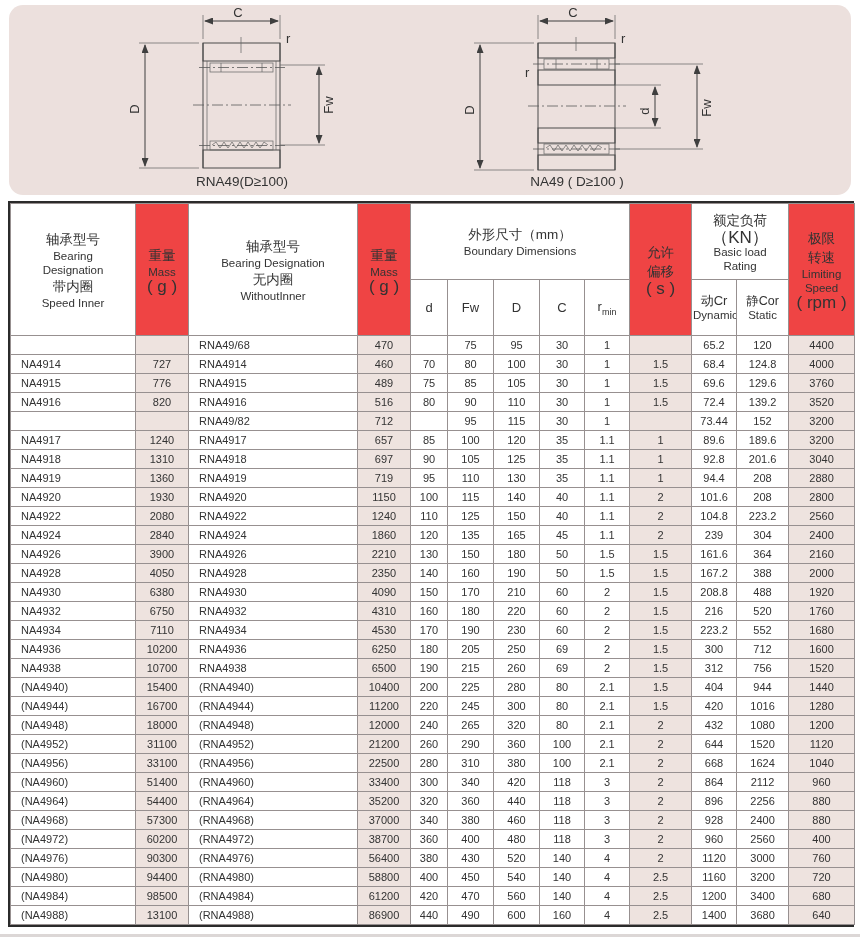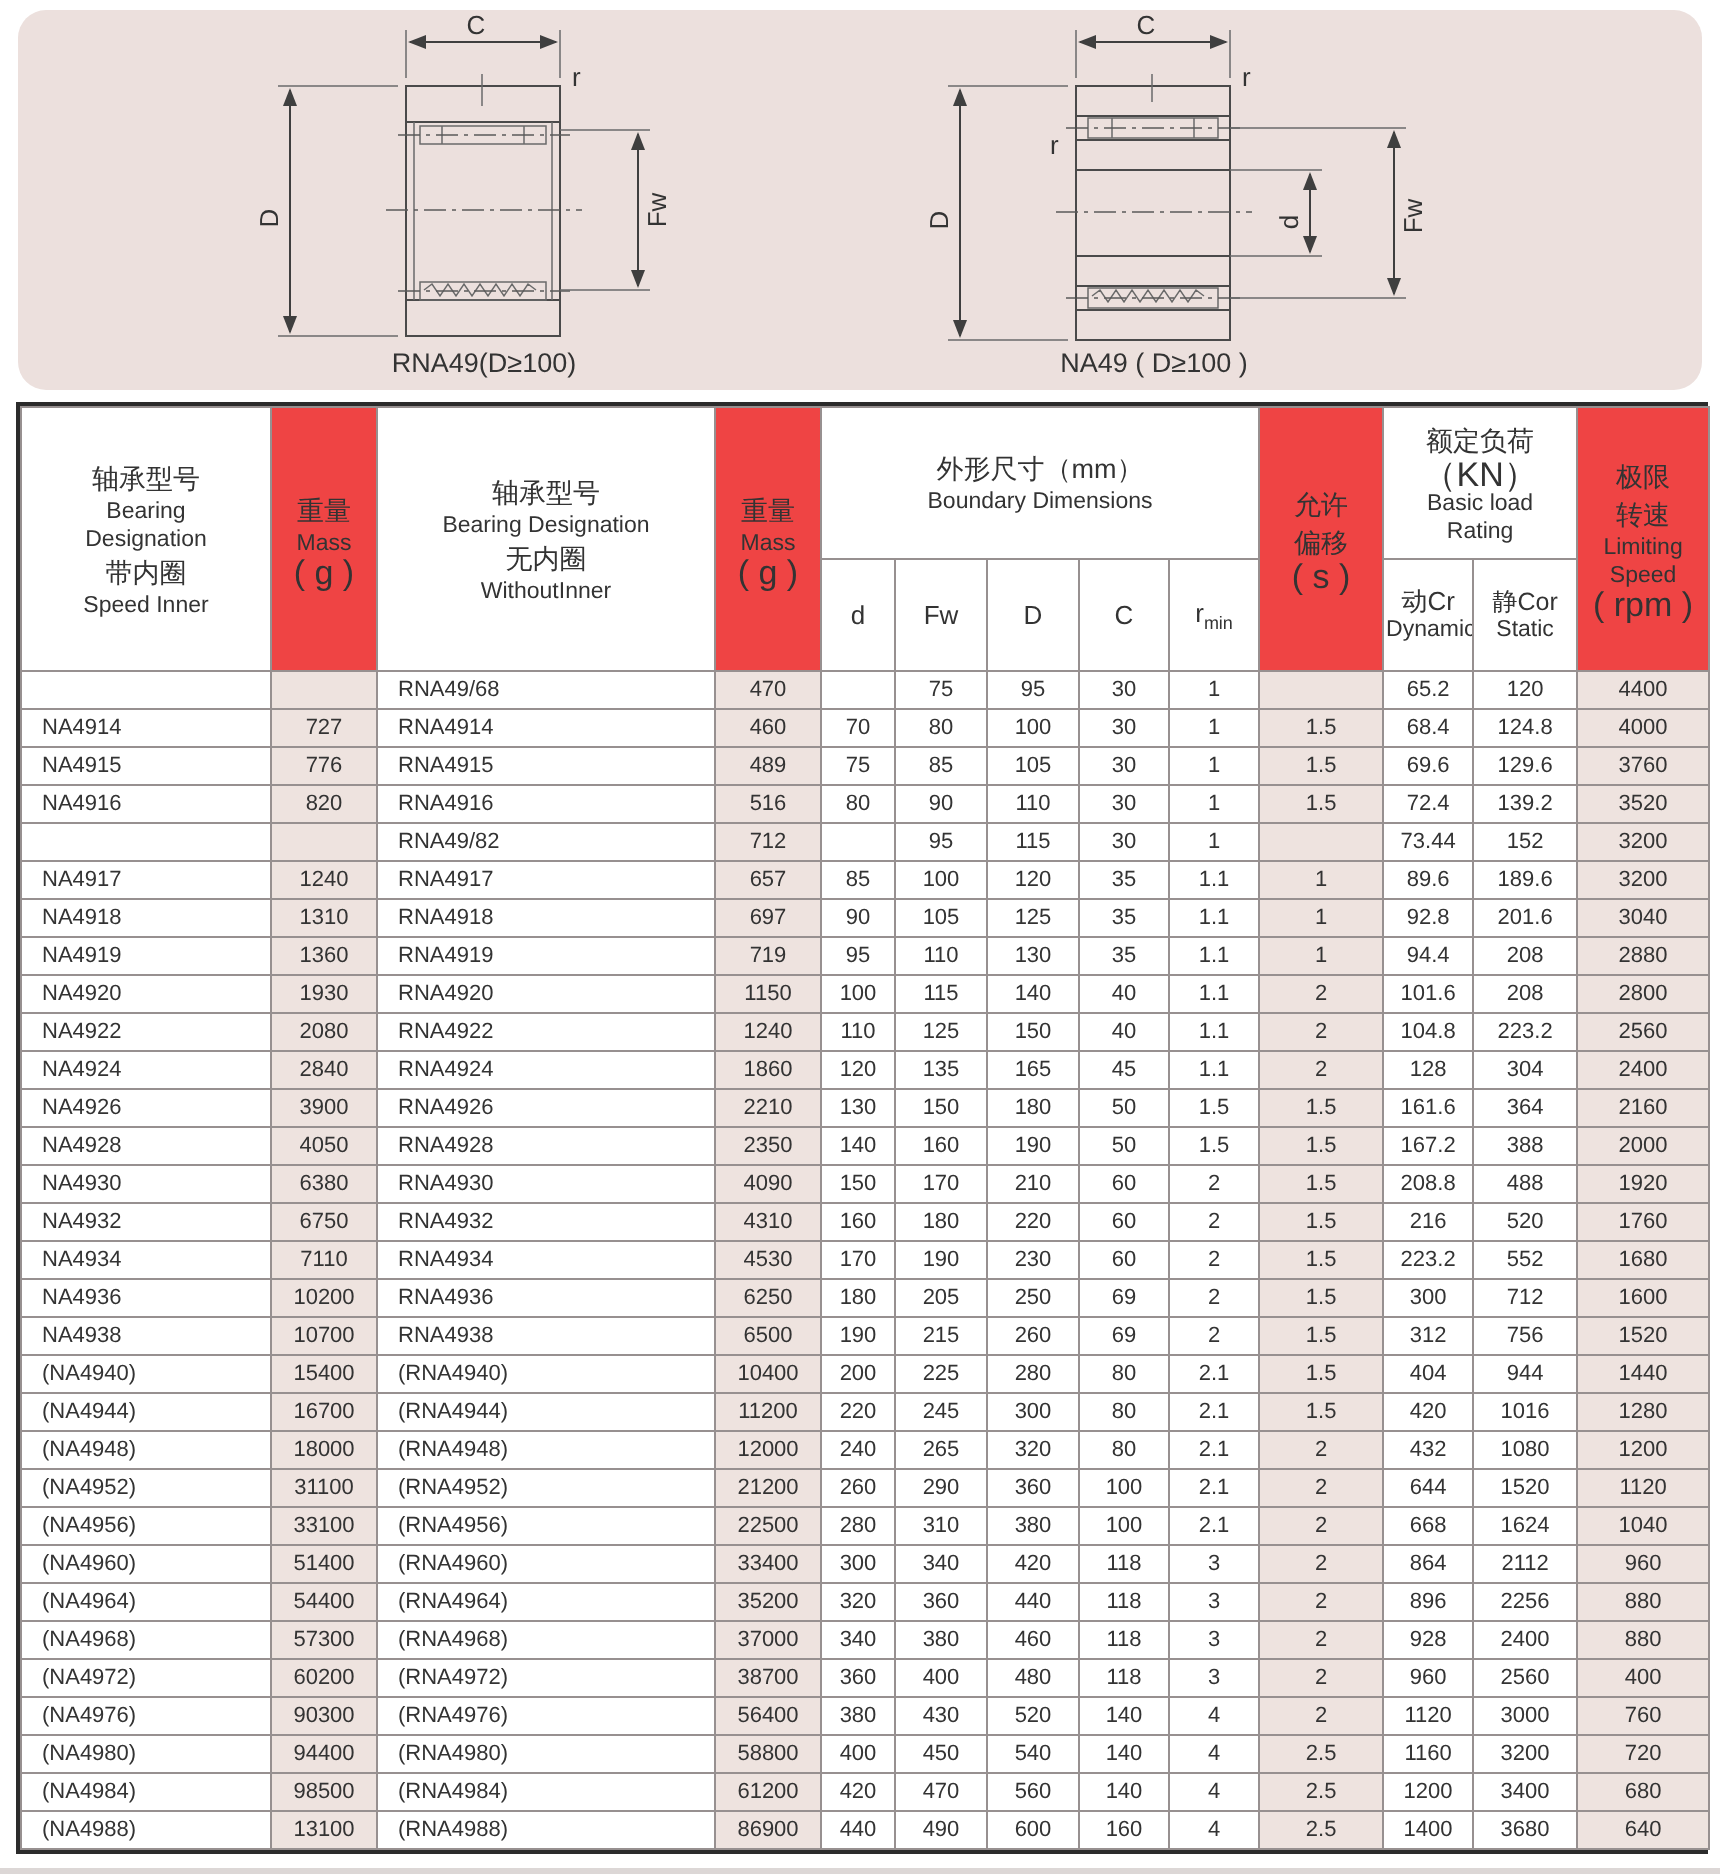--- a/index.html
+++ b/index.html
@@ -398,21 +398,21 @@
           <td class="left">NA4924</td>
           <td class="shade">2840</td>
           <td class="left">RNA4924</td>
           <td class="shade">1860</td>
           <td>120</td>
           <td>135</td>
           <td>165</td>
           <td>45</td>
           <td>1.1</td>
           <td class="shade">2</td>
-          <td>128</td>
+          <td>239</td>
           <td>304</td>
           <td class="shade">2400</td>
         </tr>
         <tr>
           <td class="left">NA4926</td>
           <td class="shade">3900</td>
           <td class="left">RNA4926</td>
           <td class="shade">2210</td>
           <td>130</td>
           <td>150</td>

